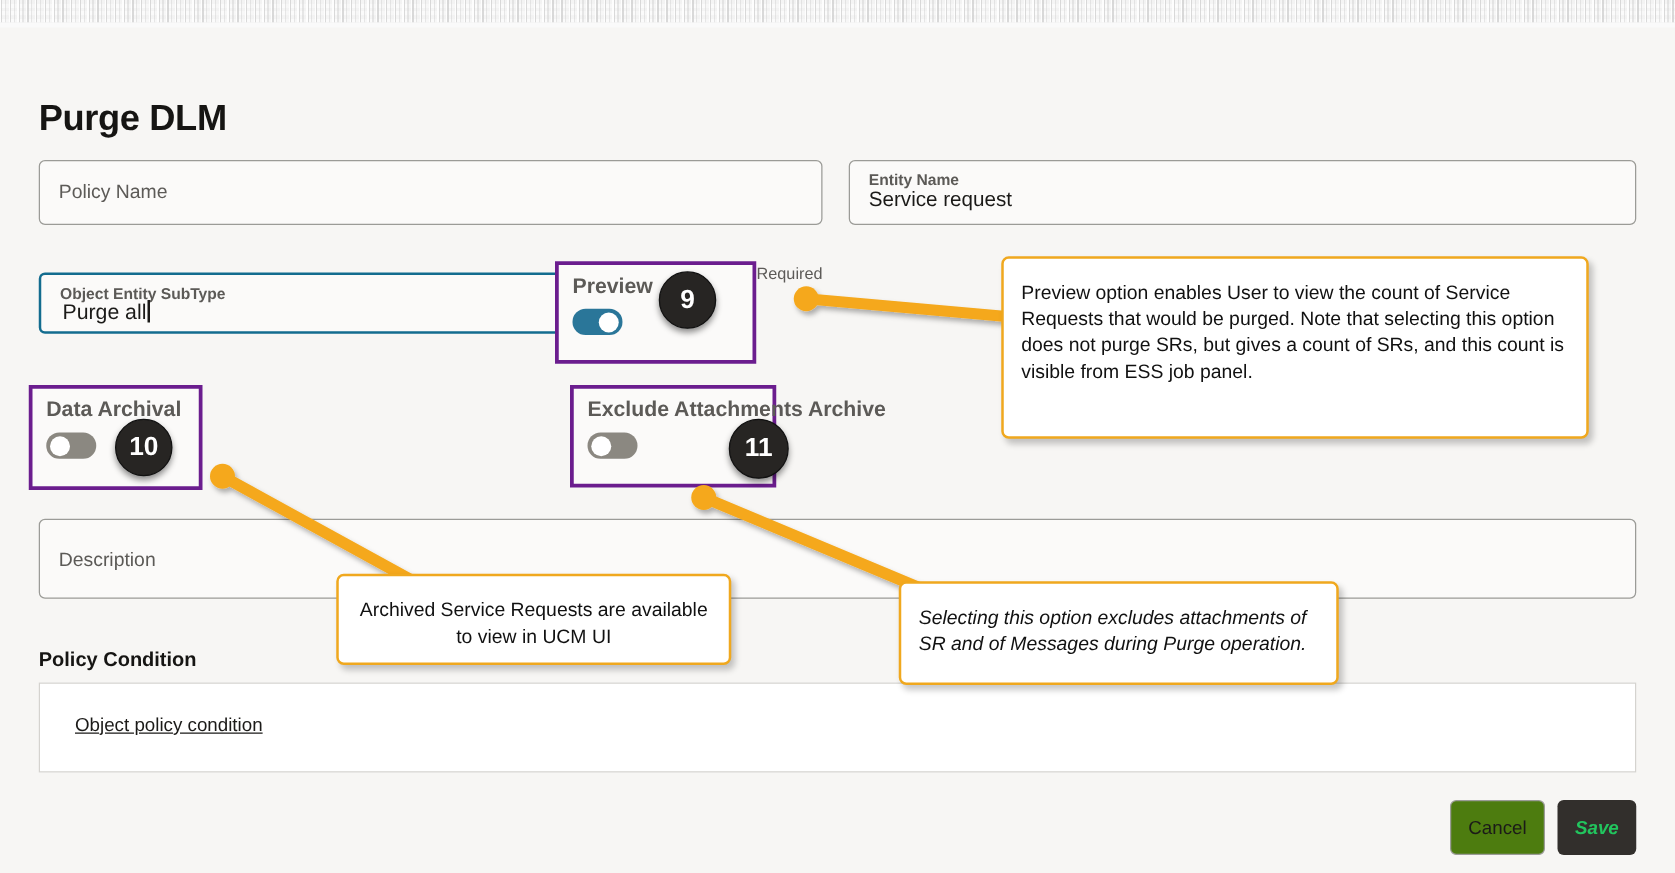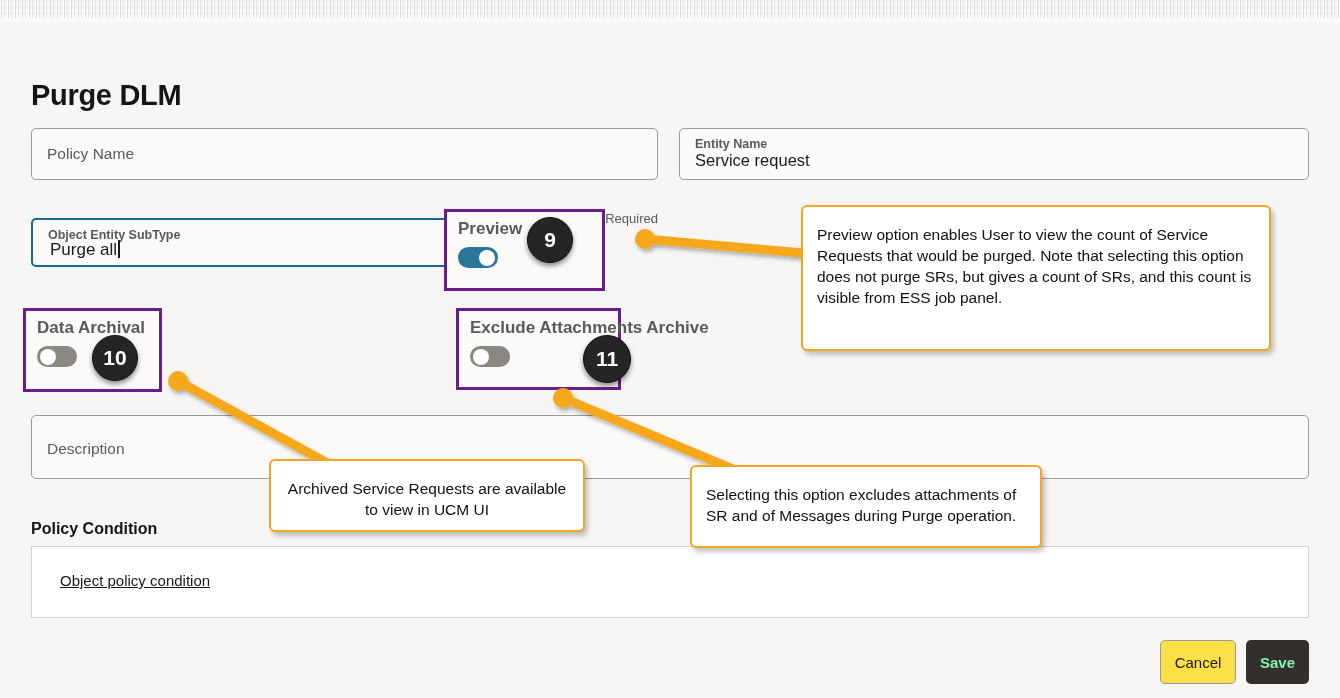--- a/index.html
+++ b/index.html
@@ -139,47 +139,47 @@
   }
   #define-policy-link {
     position: absolute; left: 28px; top: 25px;
     font-size: 15px; color: #1b1a18; text-decoration: underline;
     cursor: pointer;
   }
 
   
   #cancel-button {
     position: absolute; left: 1160px; top: 640px; width: 76px; height: 44px;
-    background: #fde047; border: 1px solid #9b9b97; border-radius: 5px;
+    background: #4d7c0f; border: 1px solid #9b9b97; border-radius: 5px;
     font-size: 15px; color: #1b1a18; font-family: "Liberation Sans", sans-serif;
     cursor: pointer;
   }
   #save-button {
     position: absolute; left: 1246px; top: 640px; width: 63px; height: 44px;
     background: #322f2c; border: none; border-radius: 5px;
-    font-size: 15px; color: #86efac; font-weight: bold;
-    font-family: "Liberation Sans", sans-serif; cursor: pointer;
+    font-size: 15px; color: #22c55e; font-weight: bold;
+    font-family: "Liberation Sans", sans-serif; cursor: pointer; font-style: italic;
   }
 
   
   .callout {
     position: absolute;
     background: #ffffff;
     border: 2px solid #f0a81e;
     border-radius: 6px;
     box-shadow: 3px 4px 5px rgba(0,0,0,0.22);
     padding: 18px 14px;
     font-size: 15.5px;
     line-height: 1.35;
     color: #111;
     white-space: pre-line;
   }
   #callout-preview { left: 801px; top: 205px; width: 470px; height: 146px; }
   #callout-archival{ left: 269px; top: 459px; width: 316px; height: 73px; text-align: center; }
-  #callout-exclude { left: 690px; top: 465px; width: 352px; height: 83px; }
+  #callout-exclude { left: 719px; top: 465px; width: 352px; height: 83px; font-style: italic; }
 
   
   .leader-svg { position: absolute; left: 0; top: 0; width: 1340px; height: 698px; pointer-events: none; }
 </style>
 </head>
 <body>
 
 <div id="noise-strip"></div>
 <div id="noise-strip-bottom"></div>
 

